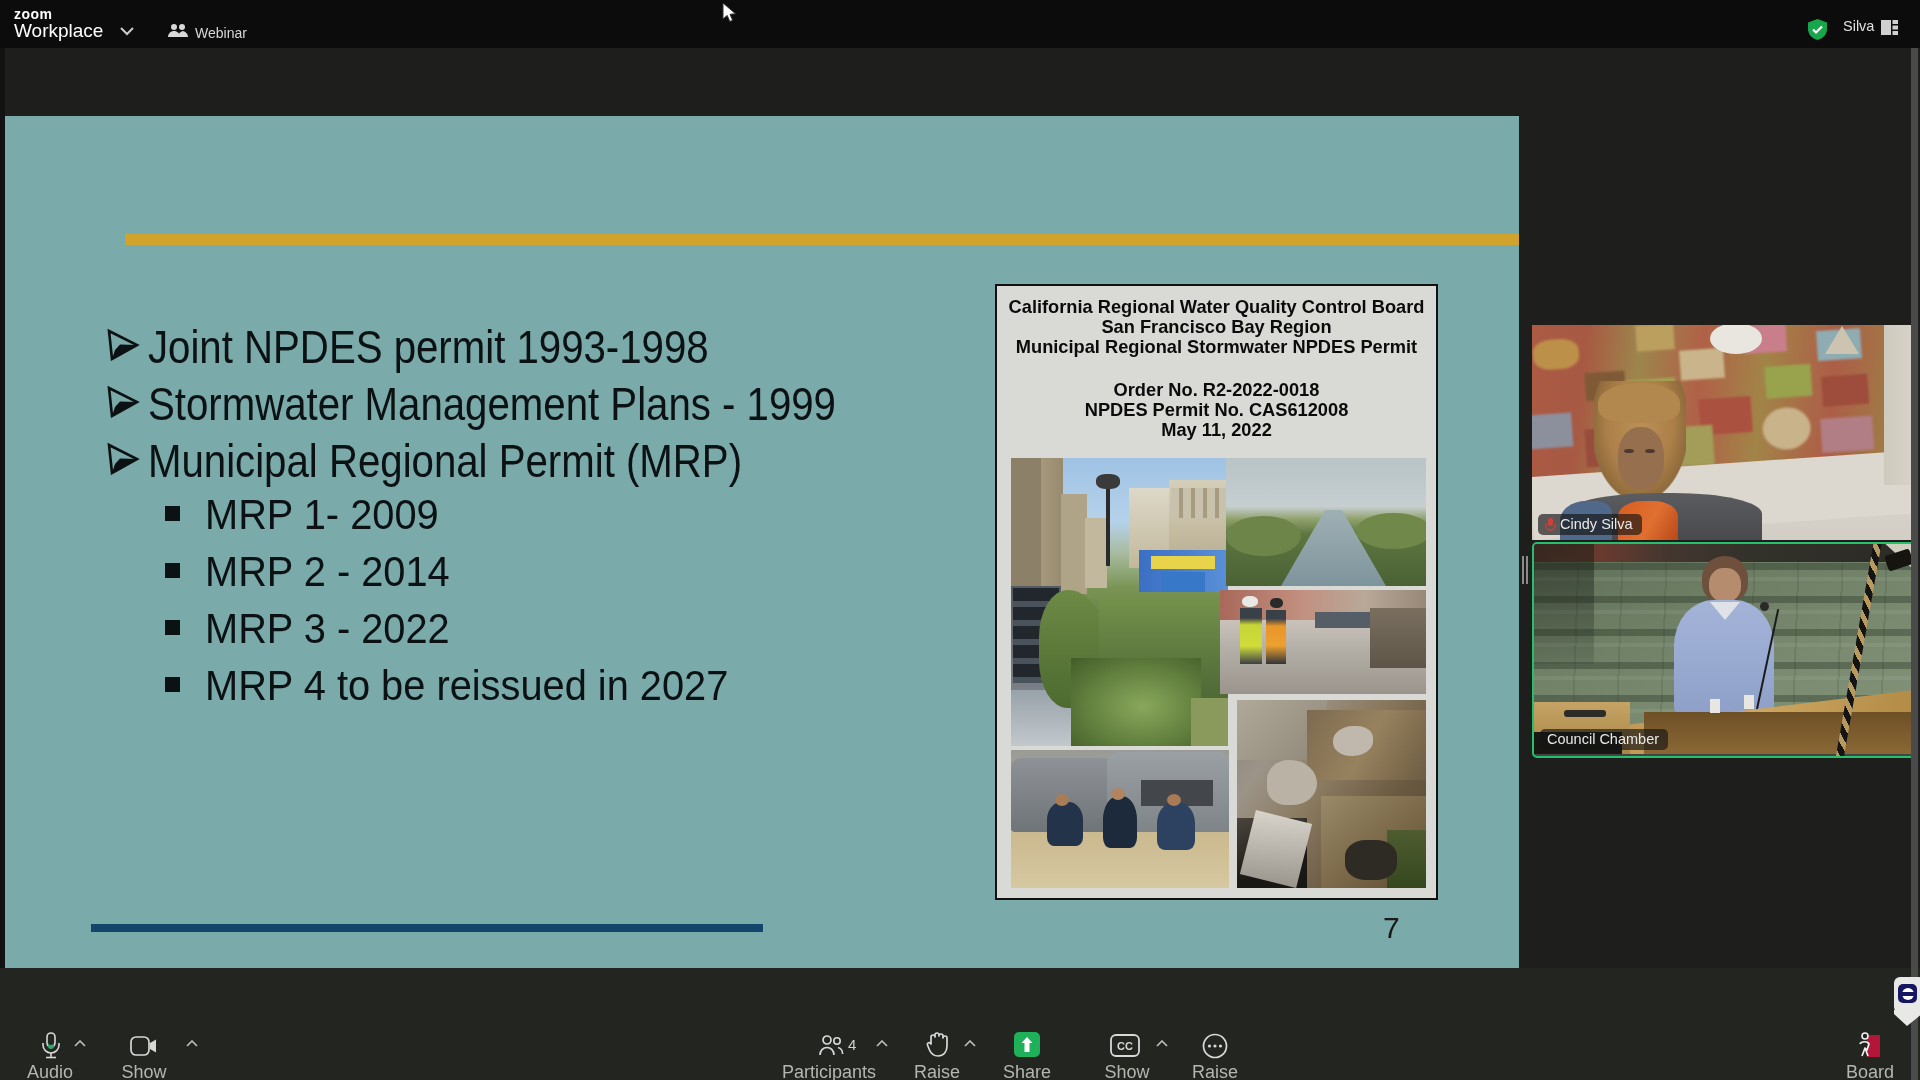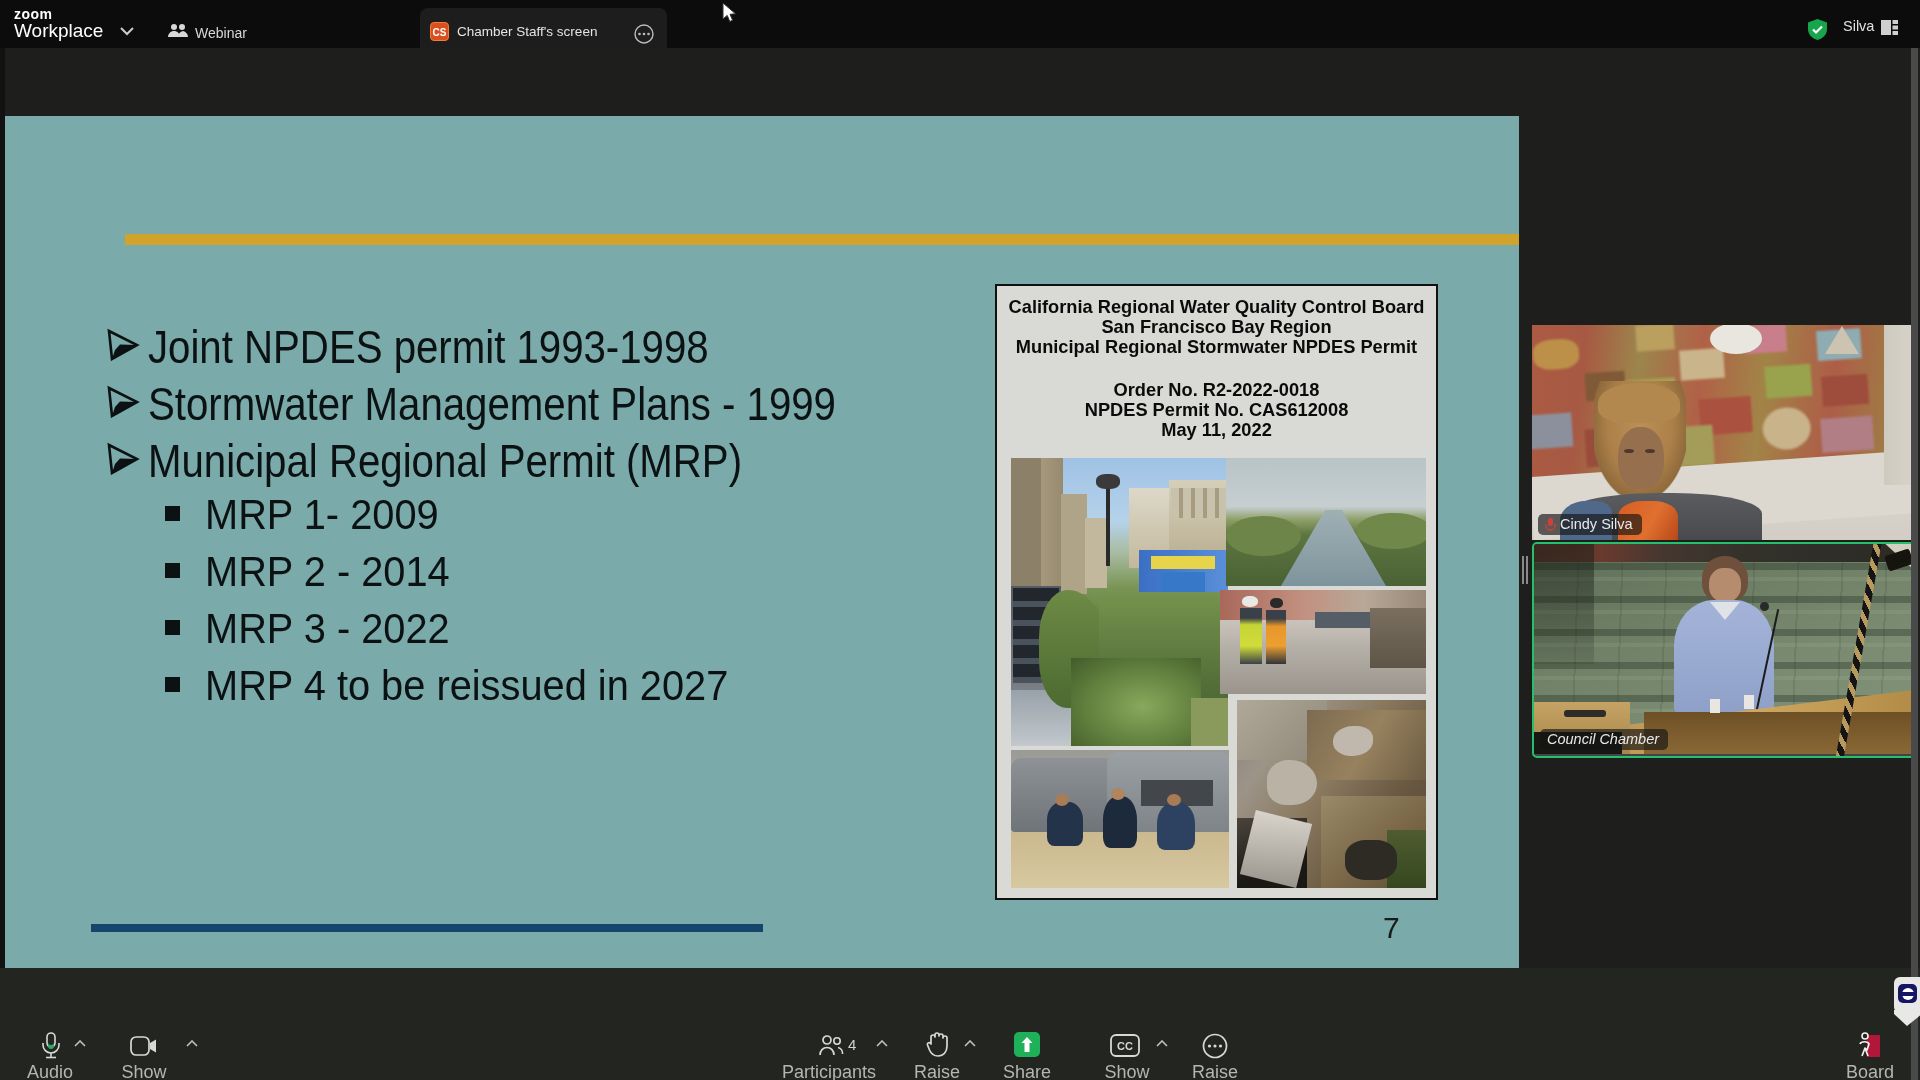--- a/index.html
+++ b/index.html
@@ -38,21 +38,21 @@
   
   #card { position:absolute; left:990px; top:168px; width:443px; height:616px; background:#d9dad6;
           border:2px solid #111; }
   .cline { position:absolute; width:100%; text-align:center; color:#0b0b0b; font-weight:700; font-size:19px;
            white-space:nowrap; transform:scaleX(0.96); transform-origin:center; }
   .ph { position:absolute; overflow:hidden; }
 
   
   .vid { position:absolute; left:1532px; width:386px; height:215px; background:#444; overflow:hidden; }
   #vid1 { top:325px; }
-  #vid2 { top:542px; height:216px; border:2px solid #26c06c; border-radius:5px;font-style:italic; }
+  #vid2 { top:542px; height:216px; border:2px solid #26c06c; border-radius:5px; }
   .vtag { position:absolute; left:6px; bottom:6px; background:rgba(20,20,20,0.65); color:#e8e8e8;
           font-size:14.5px; padding:2px 9px 3px 7px; border-radius:5px; }
 
   
   #toolbar { position:absolute; left:0; top:968px; width:1920px; height:112px; background:#222520; }
   .tlabel { position:absolute; color:#b4b6b2; font-size:18px; text-align:center; }
   .chev { position:absolute; color:#c8c8c8; font-size:12px; }
 </style>
 </head>
 <body>
@@ -66,30 +66,20 @@
     <svg class="abs" style="left:120px;top:27px" width="14" height="9" viewBox="0 0 14 9">
         <path d="M1 1 L7 7 L13 1" stroke="#cccccc" stroke-width="2" fill="none"></path>
       </svg>
     <svg class="abs" style="left:168px;top:22px" width="20" height="18" viewBox="0 0 20 18" fill="#d8d8d8">
         <circle cx="6" cy="5" r="3"></circle>
         <circle cx="14" cy="5" r="3"></circle>
         <path d="M0 15c0-3.3 2.7-6 6-6s6 2.7 6 6z"></path>
         <path d="M9.5 15c.4-2.9 2.6-5.2 5.5-5.9 2.8.7 5 3 5 5.9z"></path>
       </svg>
     <div id="webinar">Webinar</div>
-    <div id="tab">
-      <div class="cs">CS</div>
-      <div class="tname">Chamber Staff's screen</div>
-      <svg class="abs" style="left:214px;top:16px" width="20" height="20" viewBox="0 0 20 20">
-          <circle cx="10" cy="10" r="9" stroke="#bbb" stroke-width="1.4" fill="none"></circle>
-          <circle cx="5.5" cy="10" r="1.3" fill="#bbb"></circle>
-          <circle cx="10" cy="10" r="1.3" fill="#bbb"></circle>
-          <circle cx="14.5" cy="10" r="1.3" fill="#bbb"></circle>
-        </svg>
-    </div>
     <svg class="abs" style="left:1808px;top:19px" width="19" height="21" viewBox="0 0 19 21">
         <path d="M9.5 0 L19 3.5 V10 c0 5.5-4 9.5-9.5 11 C4 19.5 0 15.5 0 10 V3.5 Z" fill="#18a64d"></path>
         <path d="M5 10.5 l3 3 l6-6" stroke="#fff" stroke-width="2.2" fill="none"></path>
       </svg>
     <div id="viewbtn">Silva</div>
     <svg class="abs" style="left:1881px;top:20px" width="17" height="15" viewBox="0 0 17 15">
         <rect x="0" y="0" width="10" height="15" fill="#d0d0d0"></rect>
         <rect x="11.5" y="0" width="5.5" height="4" fill="#d0d0d0"></rect>
         <rect x="11.5" y="5.5" width="5.5" height="4" fill="#d0d0d0"></rect>
         <rect x="11.5" y="11" width="5.5" height="4" fill="#d0d0d0"></rect>

